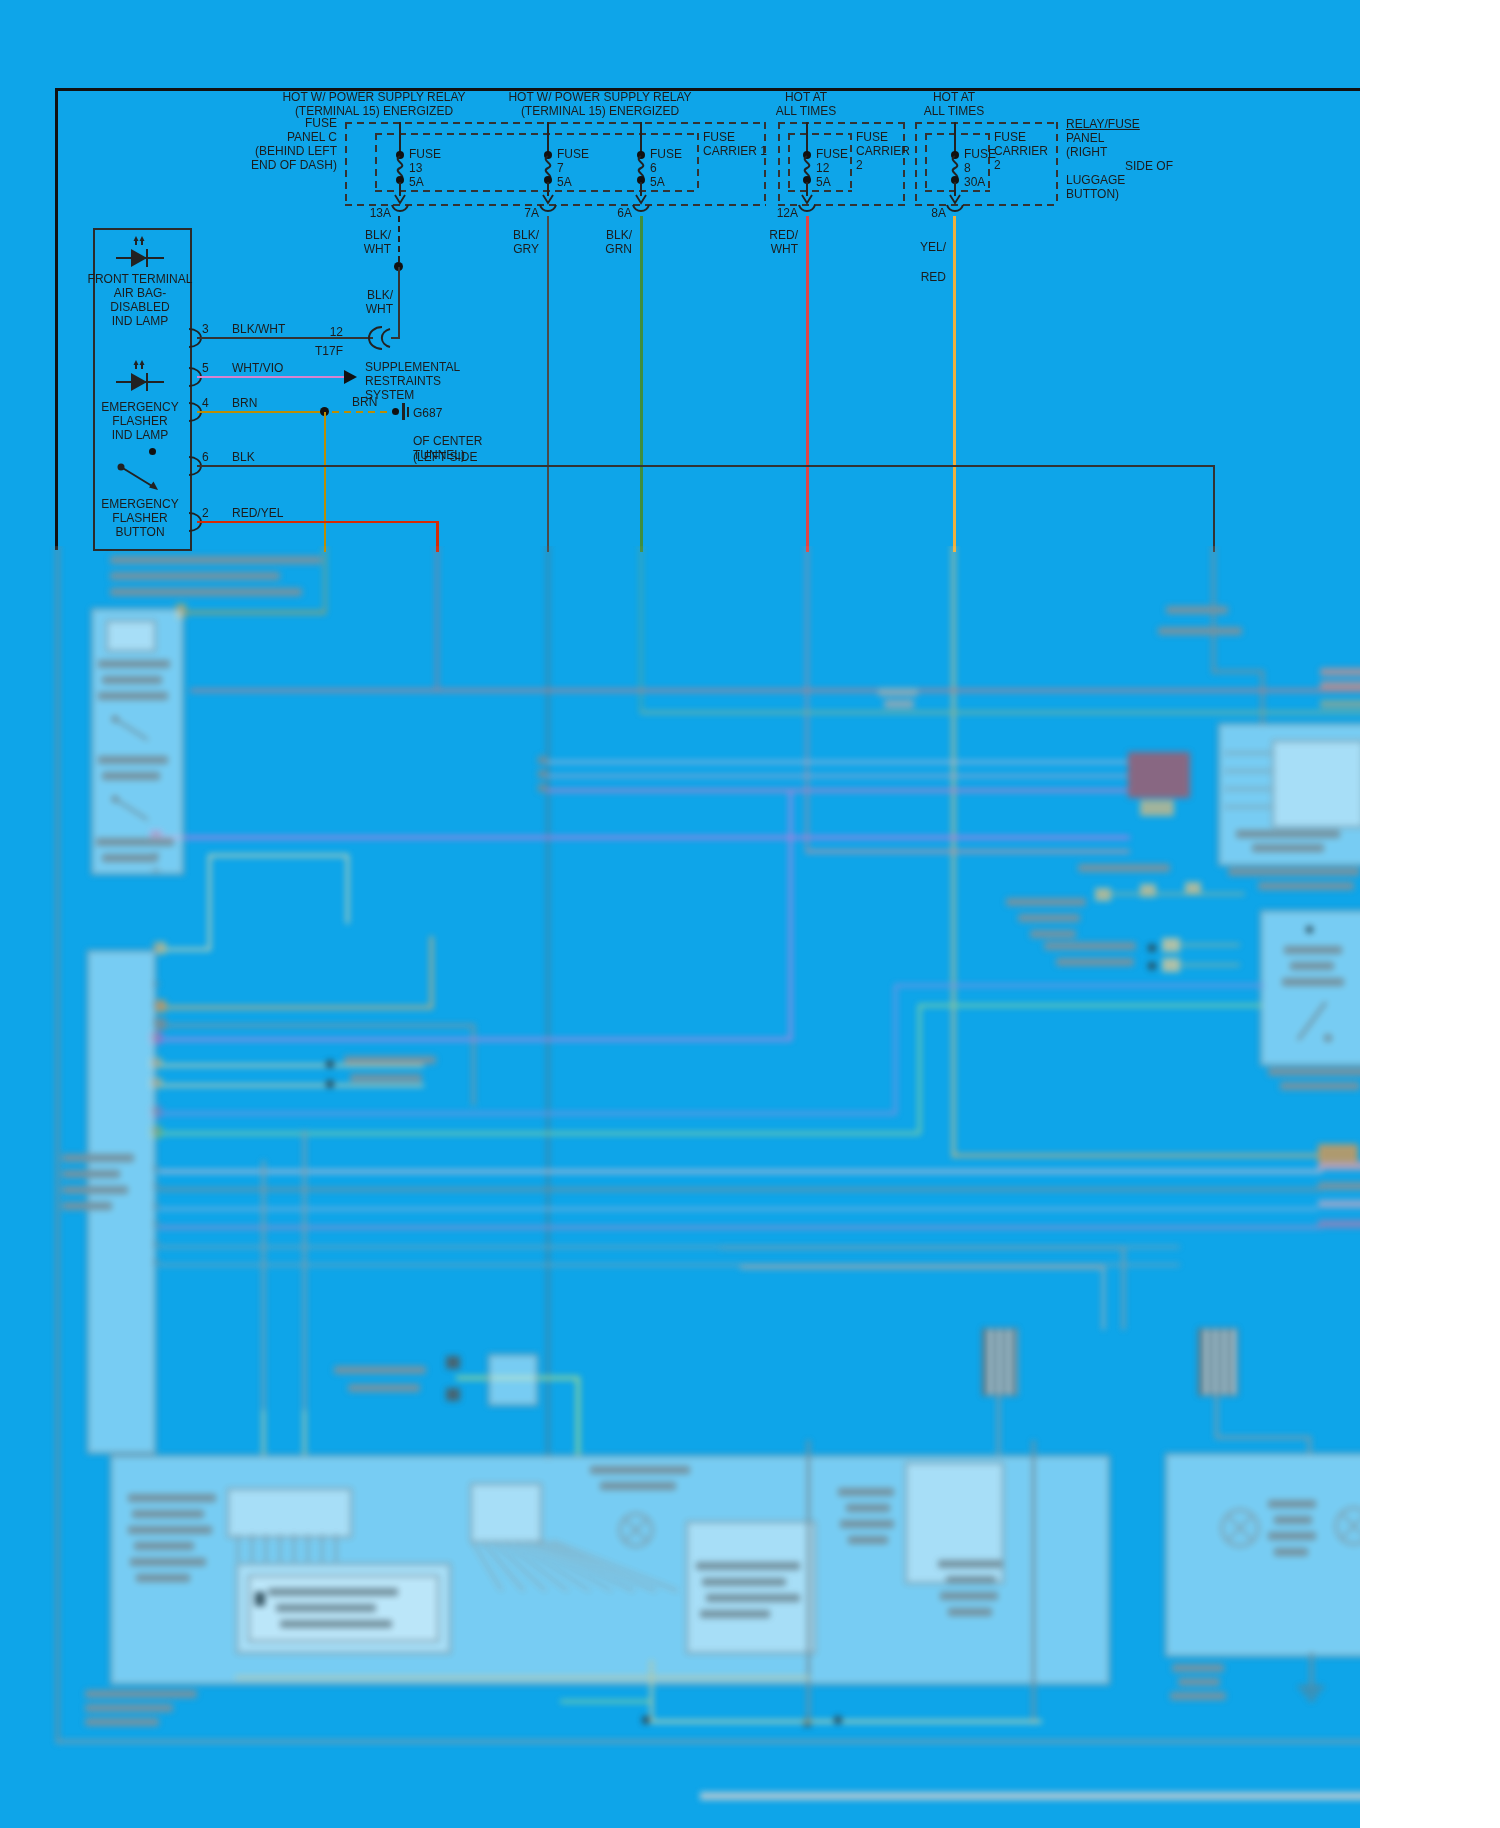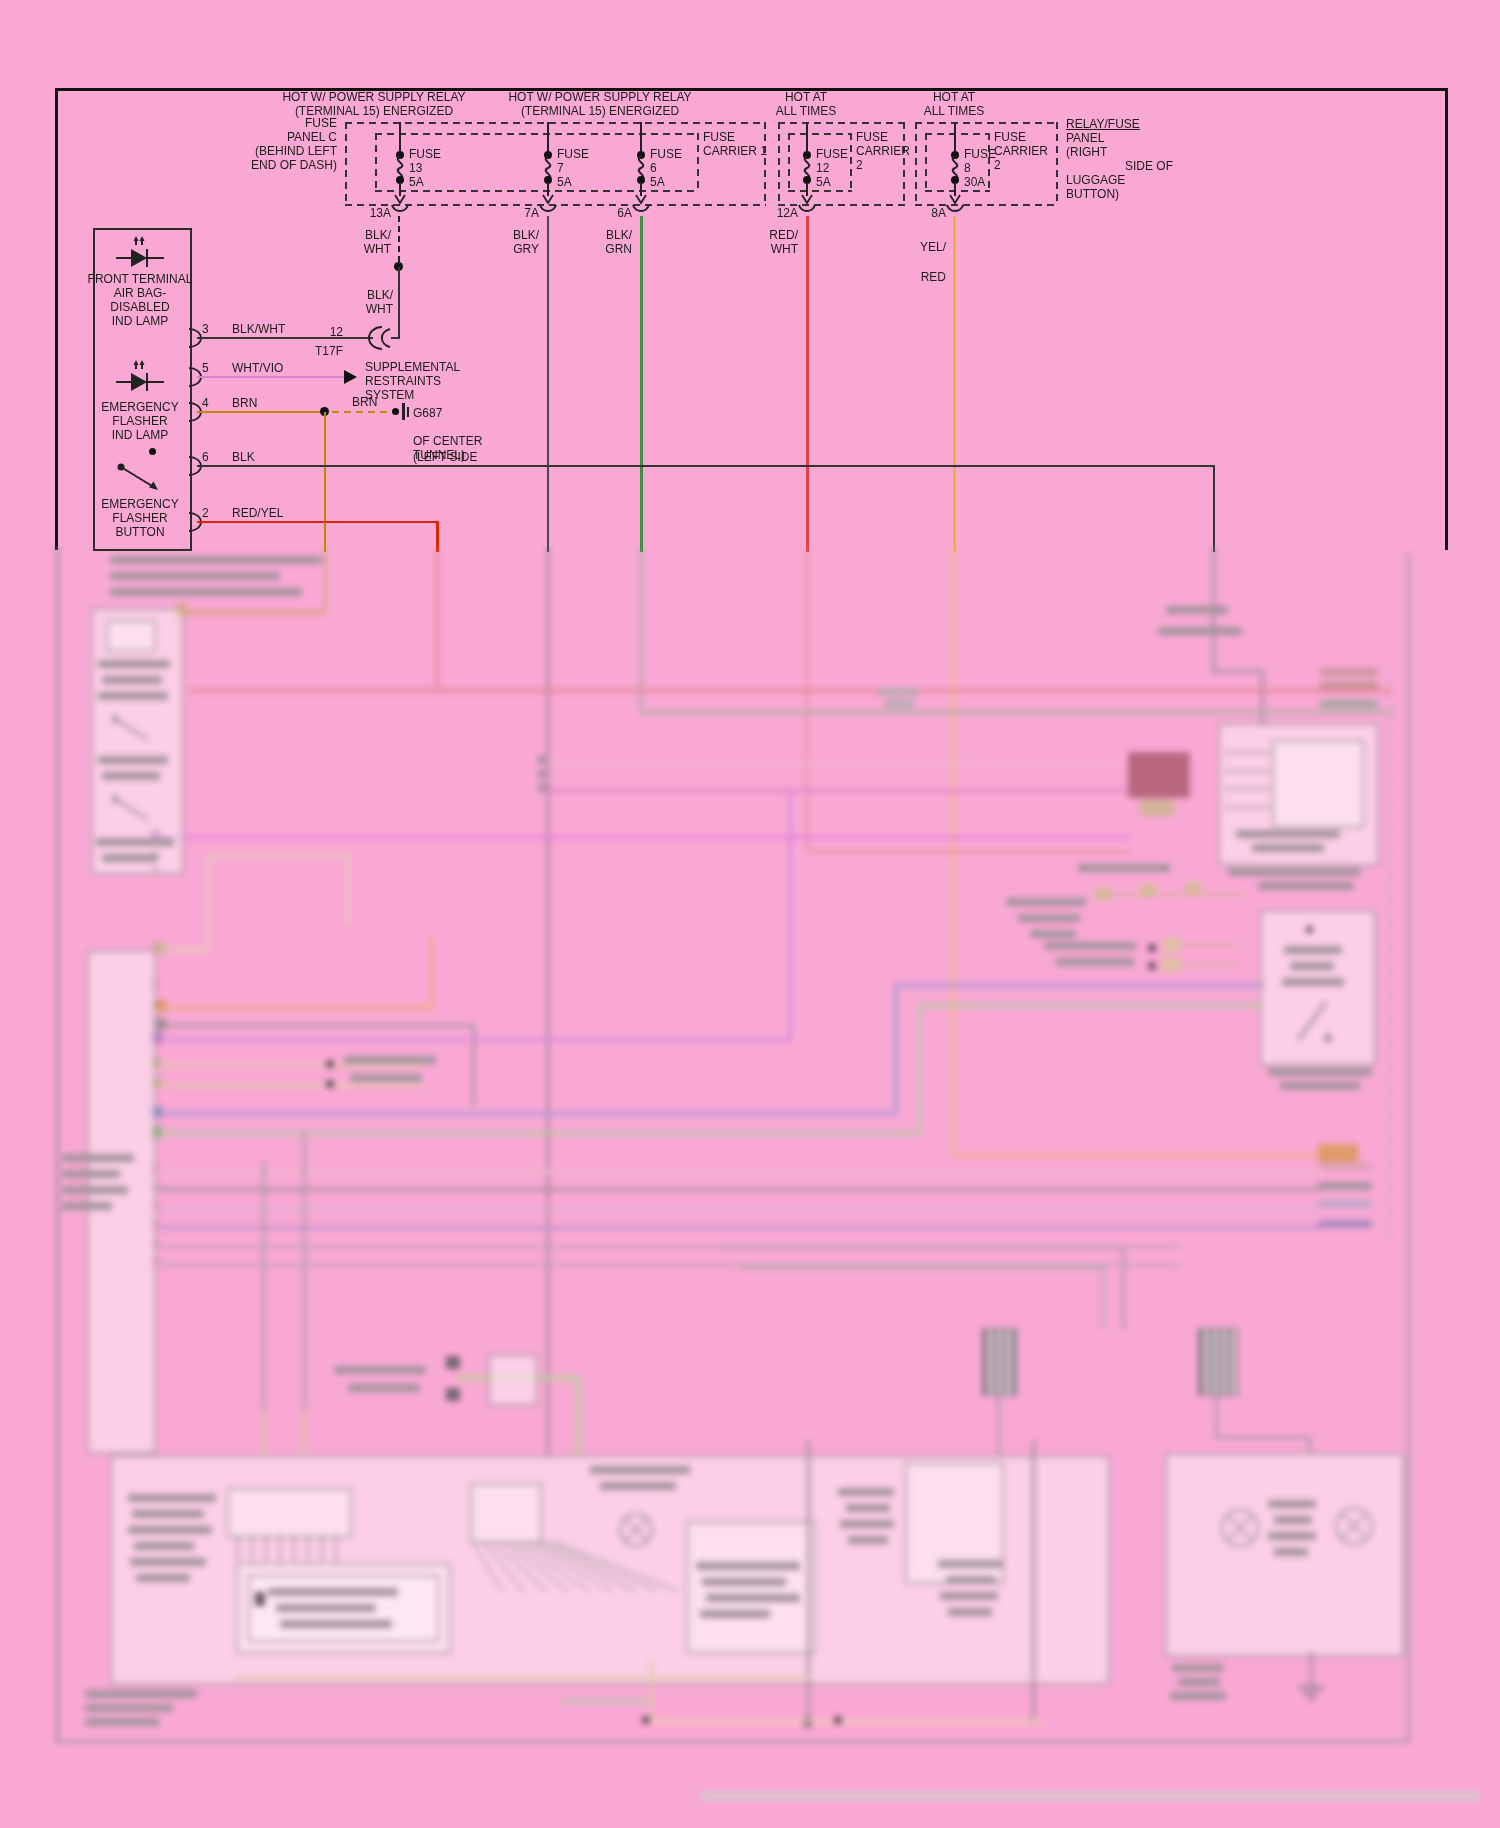--- a/index.html
+++ b/index.html
@@ -1,16 +1,16 @@
 <!DOCTYPE html>
 <html><head>
 <meta charset="utf-8">
 <style>
   html,body{margin:0;padding:0;background:#fff;}
-  #canvas{position:relative;width:1500px;height:1828px;background:#f9a8d4;overflow:hidden;
+  #canvas{position:relative;width:1360px;height:1828px;background:#0ea5e9;overflow:hidden;
           font-family:"Liberation Sans", sans-serif;}
   .t{position:absolute;font-size:12px;line-height:14px;color:#1c1c1c;white-space:nowrap;}
   .tc{transform:translateX(-50%);}
   .tr{transform:translateX(-100%);}
   .ln{position:absolute;}
   .dot{position:absolute;background:#111;border-radius:50%;}
   .dh{position:absolute;height:2px;background:repeating-linear-gradient(90deg,#333 0,#333 7px,transparent 7px,transparent 12px);}
   .dv{position:absolute;width:2px;background:repeating-linear-gradient(180deg,#333 0,#333 7px,transparent 7px,transparent 12px);}
   .sbox{position:absolute;border:2px solid #2b2b2b;}
   svg{position:absolute;overflow:visible;}

